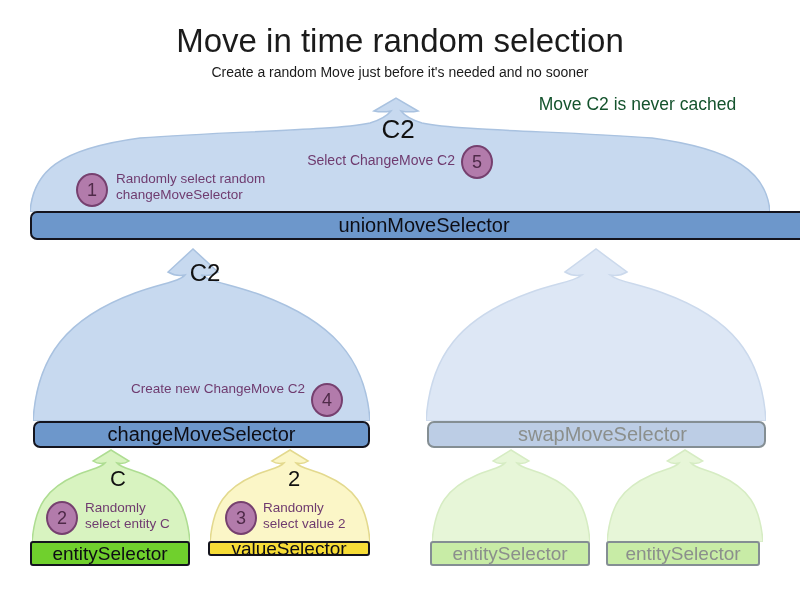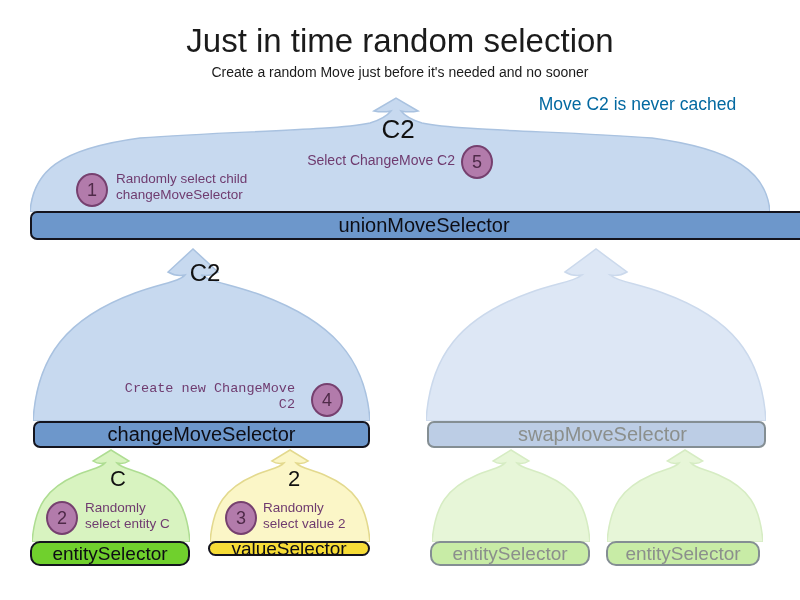--- a/index.html
+++ b/index.html
@@ -1,75 +1,75 @@
 <!DOCTYPE html>
 <html><head>
 <meta charset="utf-8">
 <style>
   html,body{margin:0;padding:0;background:#ffffff;width:800px;height:600px;overflow:hidden;
     font-family:"Liberation Sans", sans-serif;}
   #canvas{position:relative;width:800px;height:600px;background:#fff;}
   .abs{position:absolute;}
   .title{left:0;top:22px;width:800px;text-align:center;font-size:33px;color:#1b1b1b;letter-spacing:0;}
   .subtitle{left:0;top:64px;width:800px;text-align:center;font-size:14px;color:#1b1b1b;}
-  .note{left:505px;top:94px;width:265px;text-align:center;font-size:17.5px;color:#0369a1;}
+  .note{left:505px;top:94px;width:265px;text-align:center;font-size:17.5px;color:#14532d;}
   svg.dome{position:absolute;display:block;}
   .bar{position:absolute;display:flex;align-items:center;justify-content:center;
        border:2px solid #14141e;border-radius:7px;box-sizing:border-box;color:#0d0d14;}
   .bar.big{font-size:20px;}
-  .bar.small{font-size:19px;border-radius:10px;}
+  .bar.small{font-size:19px;border-radius:3px;}
   .bar.faded{border-color:#848e93;color:#8b8f8c;}
   .cache-label{position:absolute;color:#111;text-align:center;}
   .badge{position:absolute;width:28px;height:30px;border-radius:50%;
          background:#b27bab;border:2.5px solid #76406f;box-sizing:content-box;
          display:flex;align-items:center;justify-content:center;
          font-size:18px;color:#4f2a49;}
   .ann{position:absolute;font-size:13.5px;line-height:15.5px;color:#6f3b6f;}
   .ann.right{text-align:right;}
 </style>
 </head>
 <body>
 
 <div id="canvas">
 
-  <div class="abs title">Just in time random selection</div>
+  <div class="abs title">Move in time random selection</div>
   <div class="abs subtitle">Create a random Move just before it's needed and no sooner</div>
   <div class="abs note">Move C2 is never cached</div>
 
   <svg class="dome" style="left:30px;top:97px;" width="740" height="115" viewBox="0 0 740 115" preserveAspectRatio="none">
     <path d="M 0,115 C 3,75 28,52 110,41 C 200,34 302,34 340,26
              C 350,23 357,19 361,14 C 356,15 349,15 344,14
              L 366,1 L 388,14 C 383,15 376,15 371,14
              C 375,19 382,23 392,26 C 430,34 532,34 622,41
              C 704,52 737,75 740,115 Z" fill="#c7d9ef" stroke="#a9c2e0" stroke-width="1.5"></path>
   </svg>
   <div class="cache-label" style="left:368px;top:114px;width:60px;font-size:26px;">C2</div>
 
   <div class="ann right" style="left:210px;top:153px;width:245px;font-size:14px;">Select ChangeMove C2</div>
   <div class="badge" style="left:461px;top:145px;">5</div>
 
   <div class="badge" style="left:76px;top:173px;">1</div>
   <div class="ann" style="left:116px;top:171px;width:170px;">
-    <div>Randomly select child</div>
+    <div>Randomly select random</div>
     <div>changeMoveSelector</div>
   </div>
 
   <div class="bar big" style="left:30px;top:211px;width:788px;height:29px;background:#6d97cb;">
     <span>unionMoveSelector</span>
   </div>
 
   <svg class="dome" style="left:33px;top:248px;" width="337" height="173" viewBox="0 0 337 173" preserveAspectRatio="none">
     <path d="M 0,173 C 4,108 34,70 102,45 C 129,35 146,34 152,27
              C 147,28 140,27 135,24 L 160,1 L 185,24
              C 180,27 173,28 168,27 C 177,34 198,36 228,47
              C 298,73 333,110 337,173 Z" fill="#c7d9ef" stroke="#a9c2e0" stroke-width="1.5"></path>
   </svg>
   <div class="cache-label" style="left:175px;top:259px;width:60px;font-size:24px;">C2</div>
 
-  <div class="ann right" style="left:108px;top:381px;width:187px;font-family:Liberation Mono, monospace;">
+  <div class="ann right" style="left:118px;top:381px;width:187px;">
     <div>Create new ChangeMove C2</div>
   </div>
   <div class="badge" style="left:311px;top:383px;">4</div>
 
   <div class="bar big" style="left:33px;top:421px;width:337px;height:27px;background:#6d97cb;">
     <span>changeMoveSelector</span>
   </div>
 
   <svg class="dome" style="left:426px;top:248px;" width="340" height="173" viewBox="0 0 340 173" preserveAspectRatio="none">
     <path d="M 0,173 C 4,108 34,70 103,45 C 130,35 148,34 156,27

